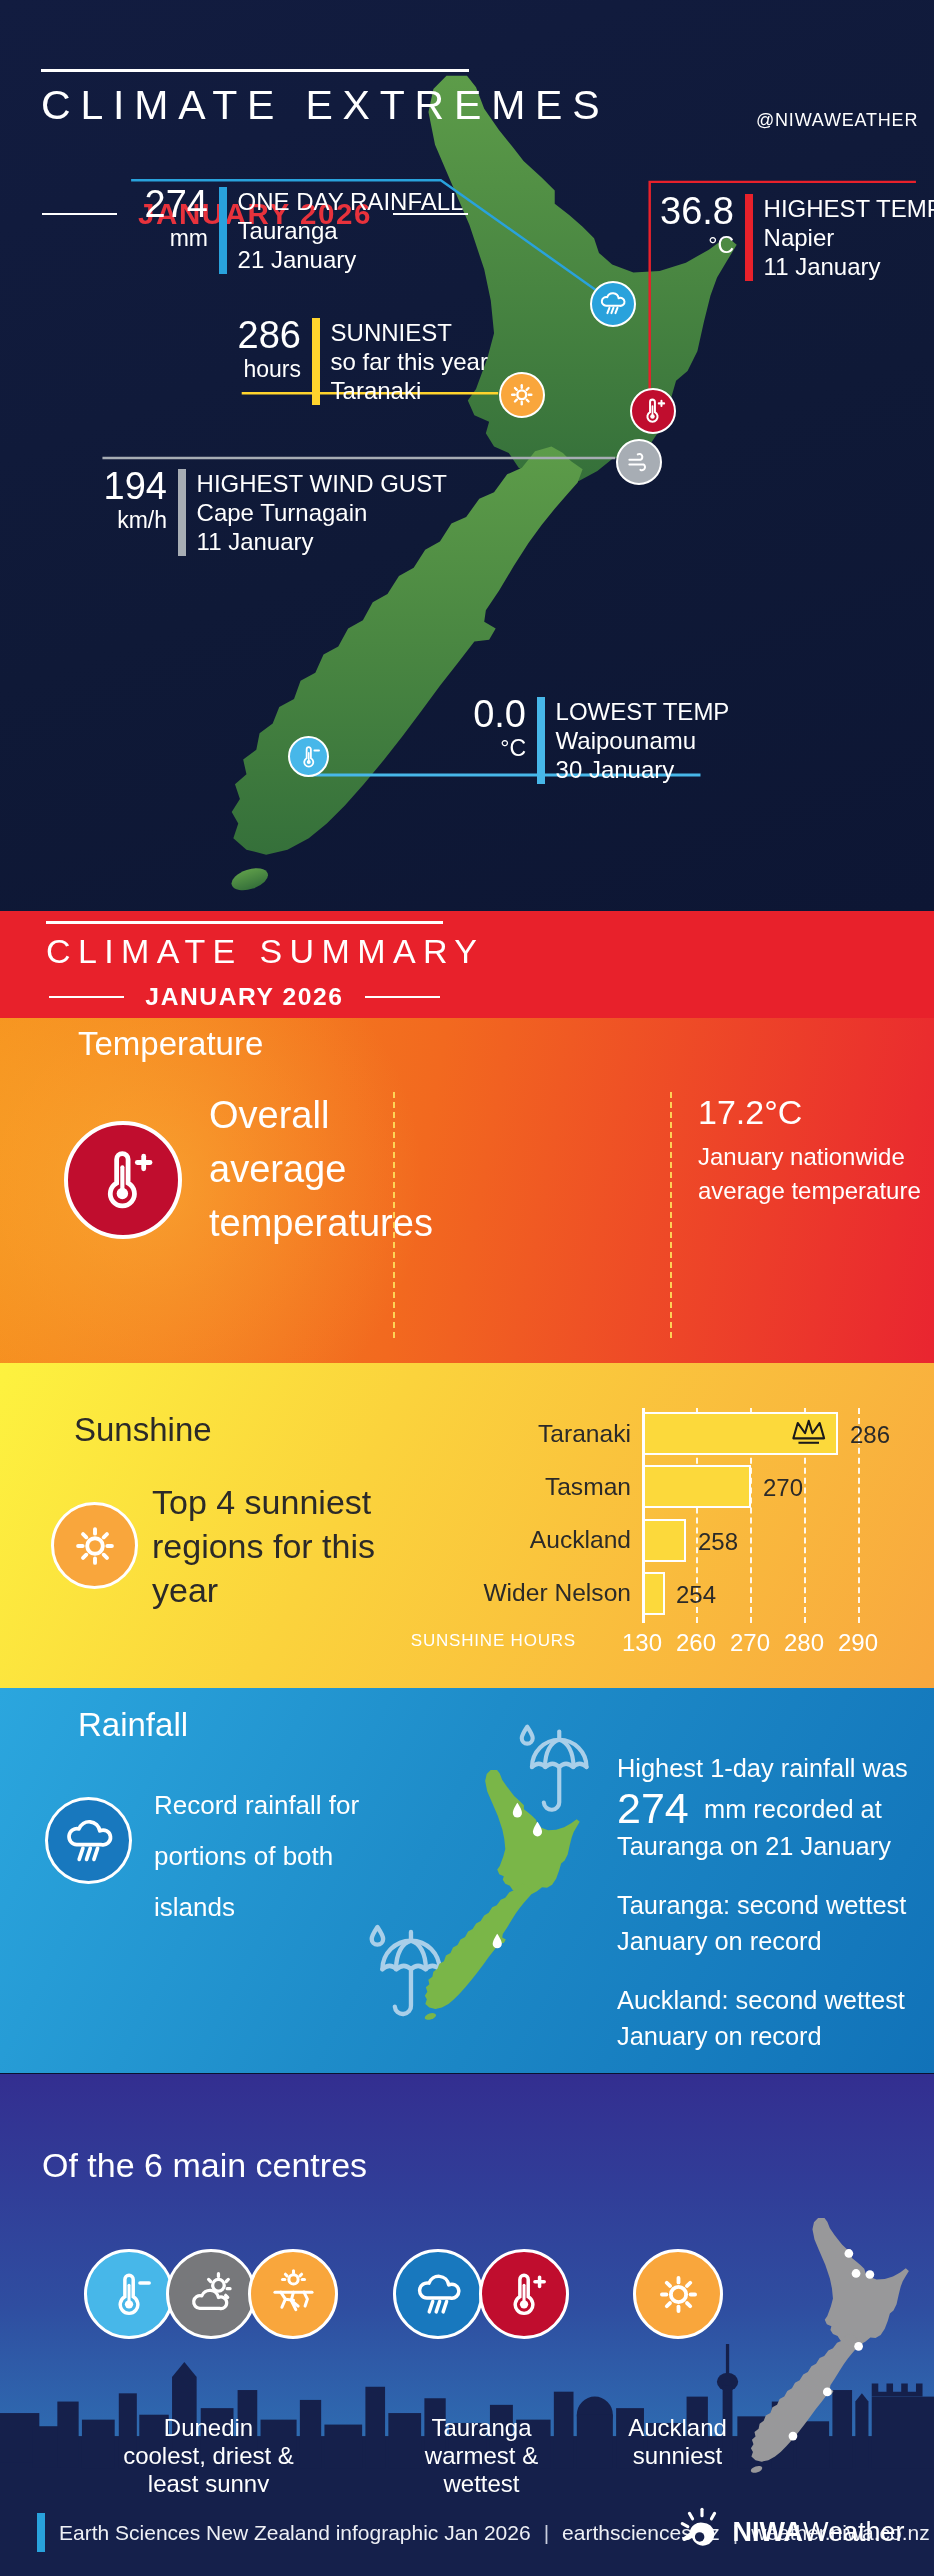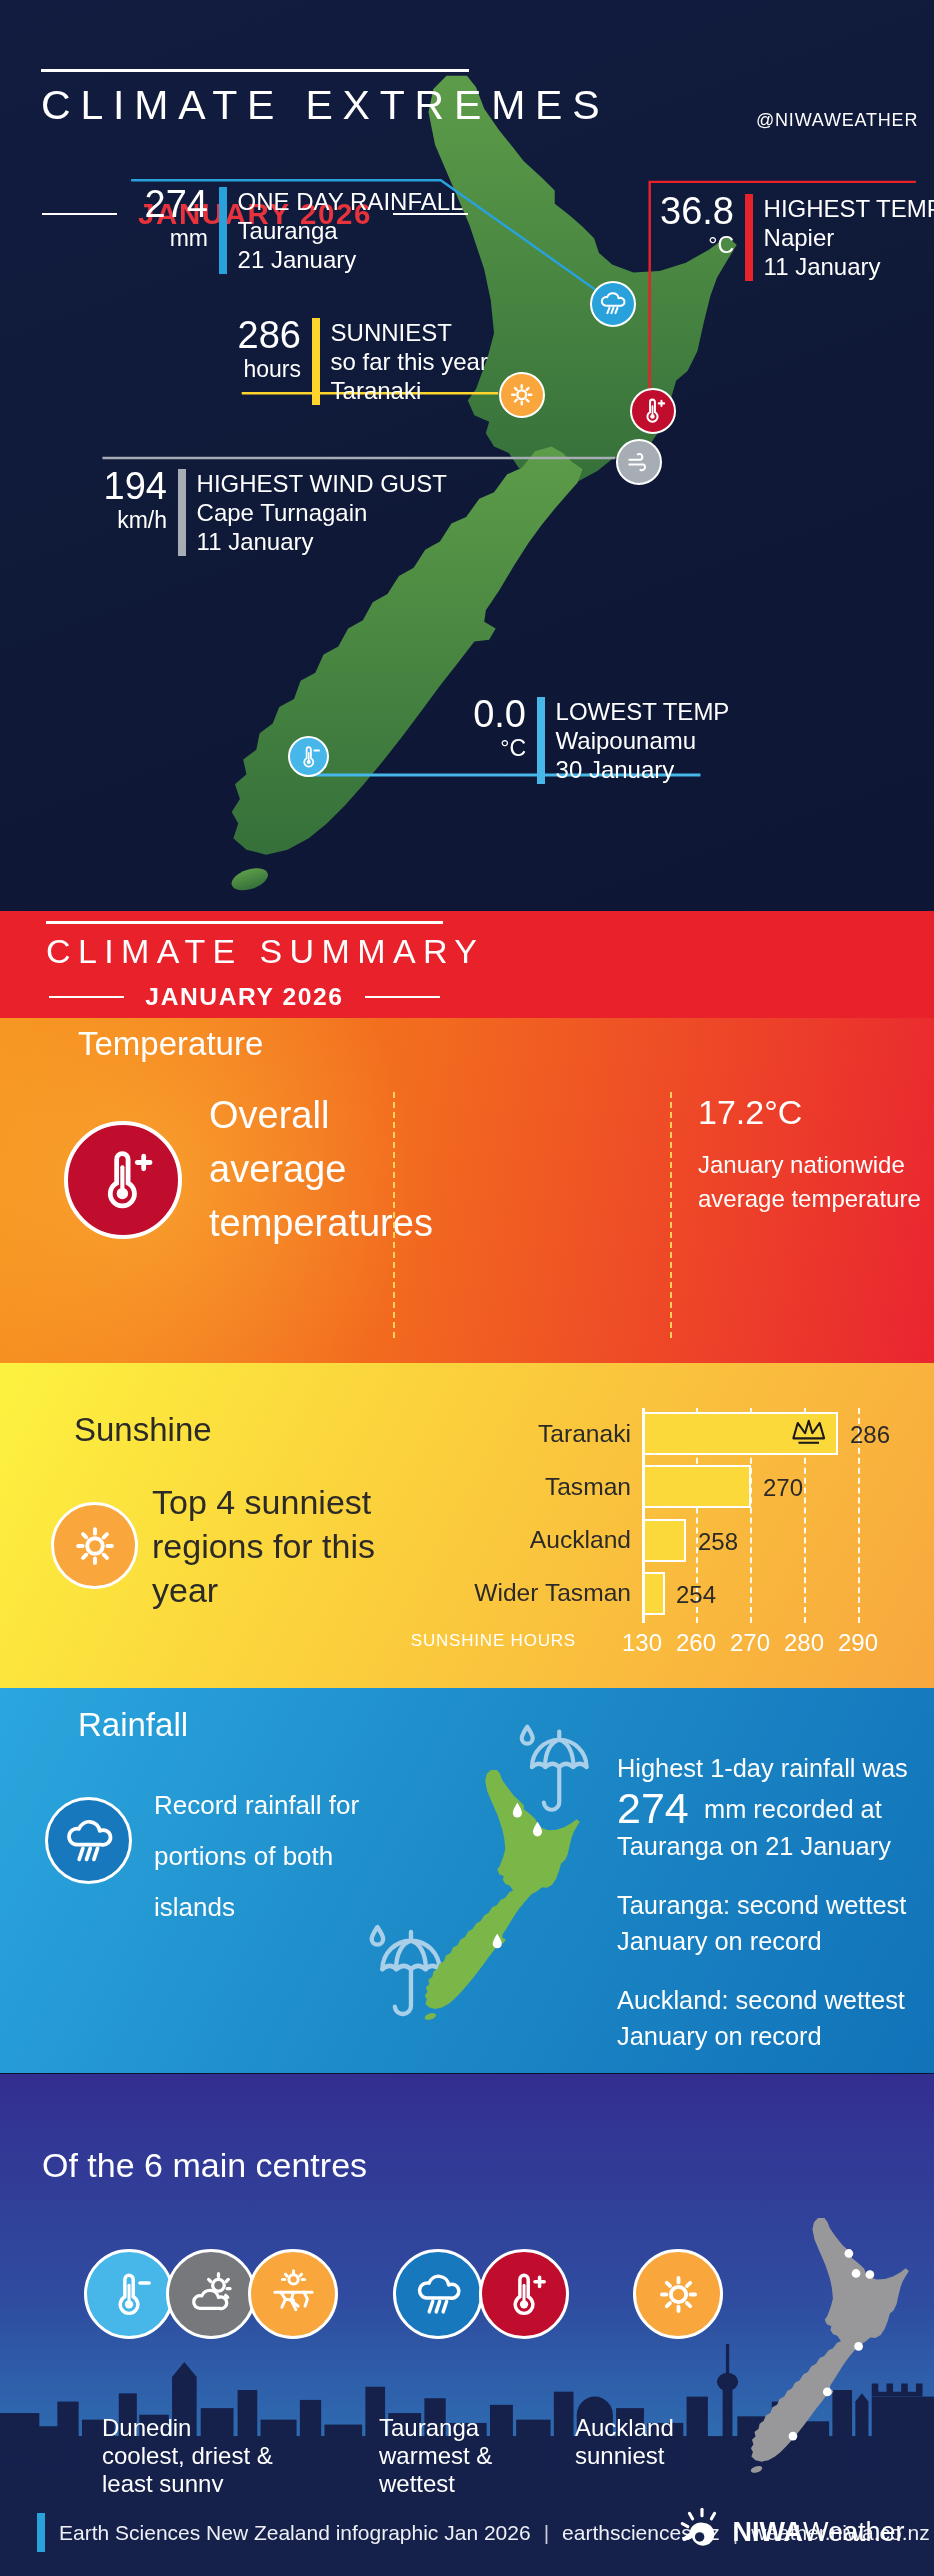--- a/index.html
+++ b/index.html
@@ -53,21 +53,21 @@
   
   #rainfall{top:1688px;height:385px;background:linear-gradient(118deg,#2ba6de 0%,#1e8cc9 45%,#1172b8 100%);}
   .rf-line1{font-size:25.4px;line-height:33px;}
   .rf-big{font-size:43px;line-height:1;display:inline-block;vertical-align:-4.9px;margin-right:8.2px;}
   .rf-para{font-size:25.4px;line-height:36px;width:321px;}
 
   
   #centres{top:2074px;height:418px;background:linear-gradient(180deg,#332e90 0%,#2f4da0 55%,#2e78b8 100%);}
   .centre-circle{width:90px;height:90px;border:3.3px solid #fff;}
   .centre-circle svg{width:51px;height:51px;}
-  .centre-label{text-align:left;font-size:24px;line-height:28px;}
+  .centre-label{text-align:center;font-size:24px;line-height:28px;}
 
   
   #footer{top:2492px;height:84px;background:#15204b;}
   .foot-text{font-size:21px;color:#eef0f5;white-space:nowrap;}
   .foot-sep{margin:0 13px;color:#c9cede;}
   .brand{font-size:27px;display:flex;align-items:center;}
   .brand b{font-weight:700;}
 </style>
 </head>
 <body>
@@ -267,21 +267,21 @@
             <line x1="21.6" y1="30" x2="21.6" y2="14" stroke-width="2.6"></line>
             <line x1="31" y1="11" x2="39" y2="11"></line>
             <line x1="35" y1="7" x2="35" y2="15"></line>
           </g>
         </svg>
     </div>
     <div class="abs" style="left:209px;top:70px;width:246px;font-size:38px;line-height:54px">Overall average temperatures</div>
     <div class="abs col-divider" style="left:393px;top:74px;height:246px"></div>
     <div class="abs col-divider" style="left:670px;top:74px;height:246px"></div>
     <div class="abs" style="left:698px;top:75px;width:231px">
-      <div class="stat-big" style="margin-bottom:16px">17.2°C</div>
+      <div class="stat-big" style="margin-bottom:8px">17.2°C</div>
       <div class="body-text" style="line-height:34px">January nationwide average temperature</div>
     </div>
   </section>
 
   <section id="sunshine">
     <div class="abs sec-heading dark" style="left:74px;top:48px">Sunshine</div>
     <div class="abs icon-circle" style="left:51px;top:139px;width:87px;height:87px;border-width:3.3px;background:#f9a63c">
       <svg viewBox="0 0 40 40" style="width:52px;height:52px">
           <g stroke="#fff" stroke-width="3" stroke-linecap="round" fill="none">
             <circle cx="20" cy="20" r="6"></circle>
@@ -316,21 +316,21 @@
       <path d="M10 30 L16 9 L26 23 L31 6 L36 23 L46 9 L52 30 Z"></path>
       <line x1="17" y1="36" x2="45" y2="36"></line>
     </g>
   </svg>
         <div class="abs bar-cat" style="left:400px;top:110px;width:231px">Tasman</div>
         <div class="abs bar" style="left:643px;top:102px;width:108px;height:43px"></div>
         <div class="abs bar-val" style="left:763px;top:111px">270</div>
         <div class="abs bar-cat" style="left:400px;top:163px;width:231px">Auckland</div>
         <div class="abs bar" style="left:643px;top:156px;width:43px;height:43px"></div>
         <div class="abs bar-val" style="left:698px;top:165px">258</div>
-        <div class="abs bar-cat" style="left:400px;top:216px;width:231px">Wider Tasman</div>
+        <div class="abs bar-cat" style="left:400px;top:216px;width:231px">Wider Nelson</div>
         <div class="abs bar" style="left:643px;top:209px;width:21.6px;height:43px"></div>
         <div class="abs bar-val" style="left:676px;top:218px">254</div>
       </div>
     <div class="abs axis-label" style="left:389px;top:268px;width:187px">SUNSHINE HOURS</div>
   </section>
 
   <section id="rainfall">
     <div class="abs sec-heading" style="left:78px;top:18px">Rainfall</div>
     <div class="abs icon-circle" style="left:45px;top:109px;width:87px;height:87px;border-width:3.3px;background:#1878be">
       <svg viewBox="0 0 44 44" style="width:54px;height:54px">

